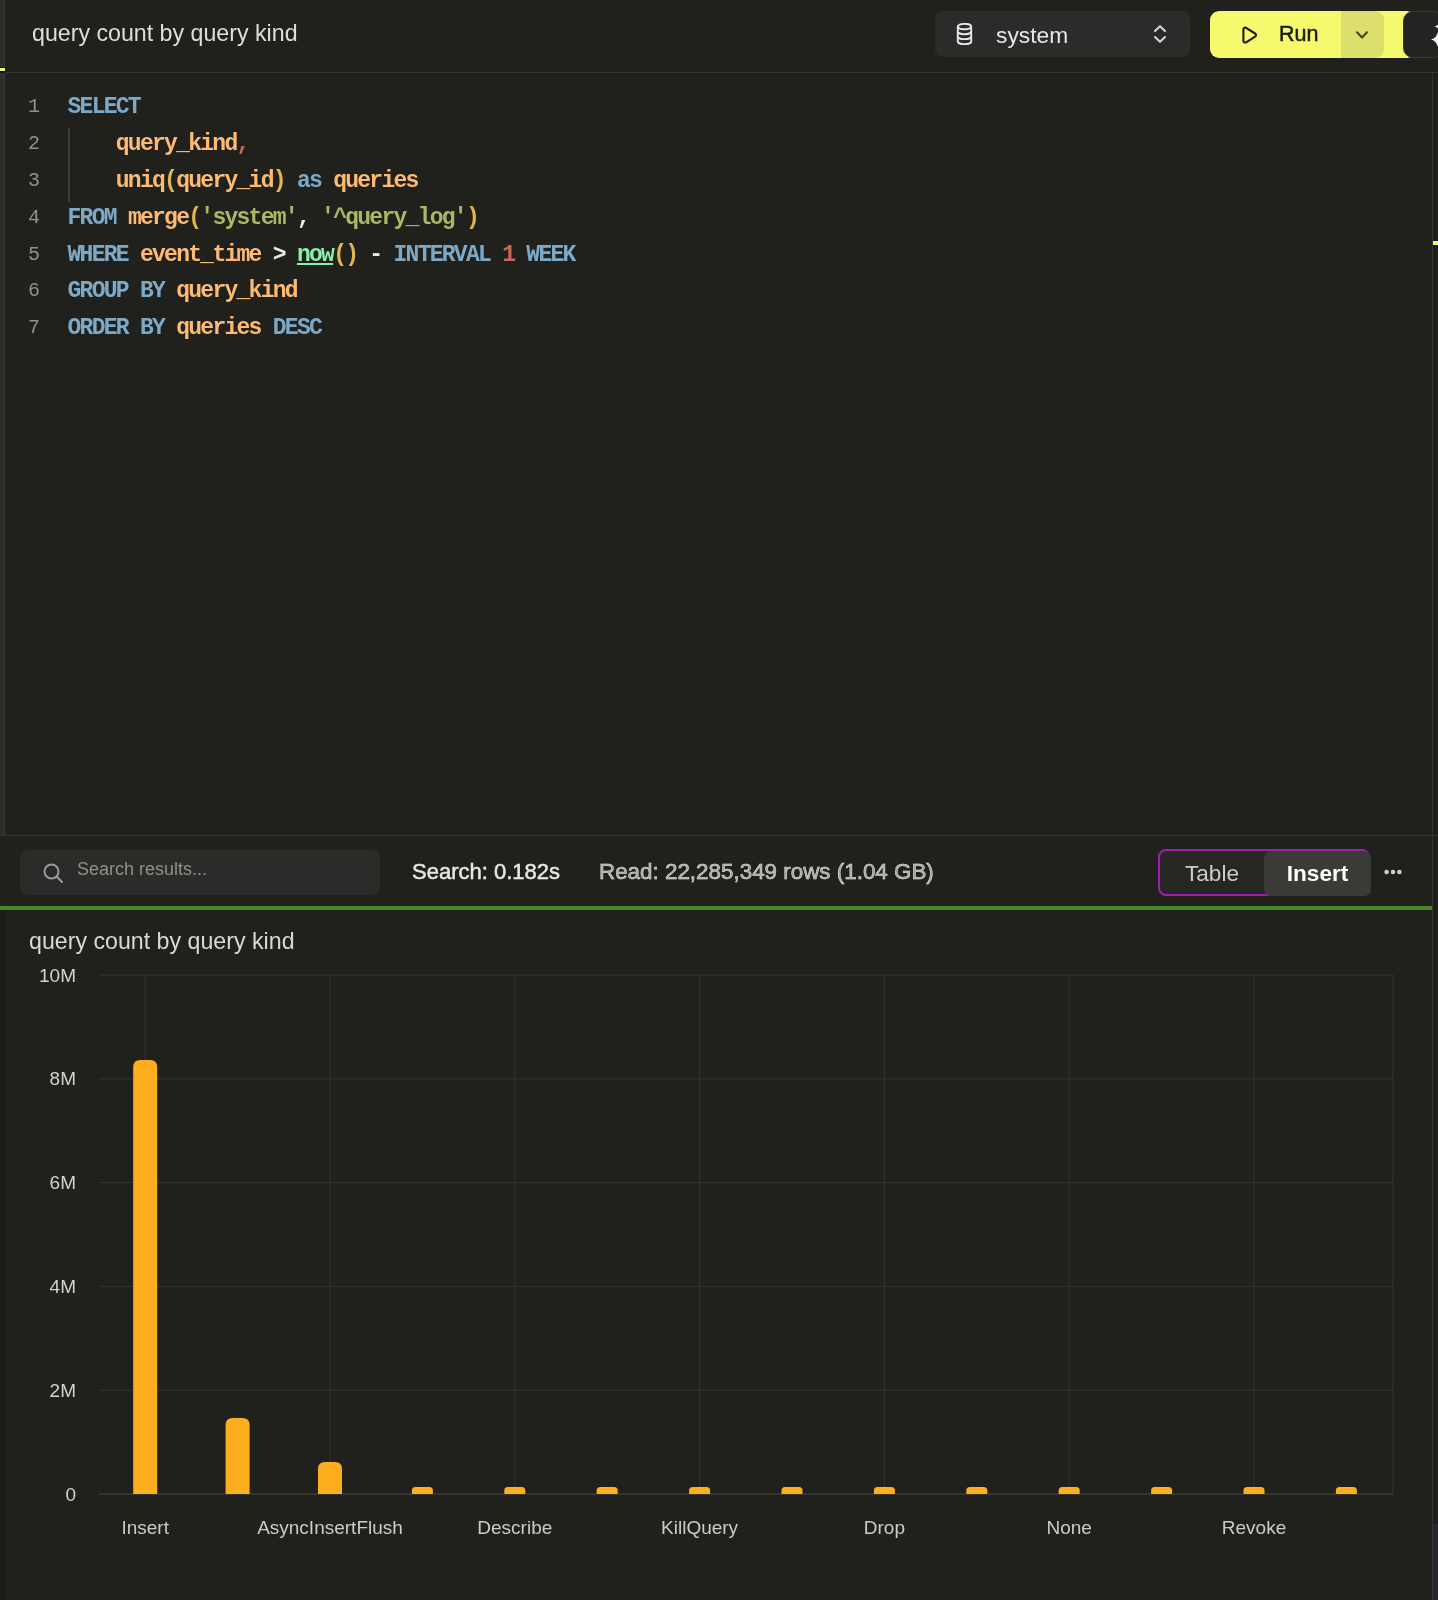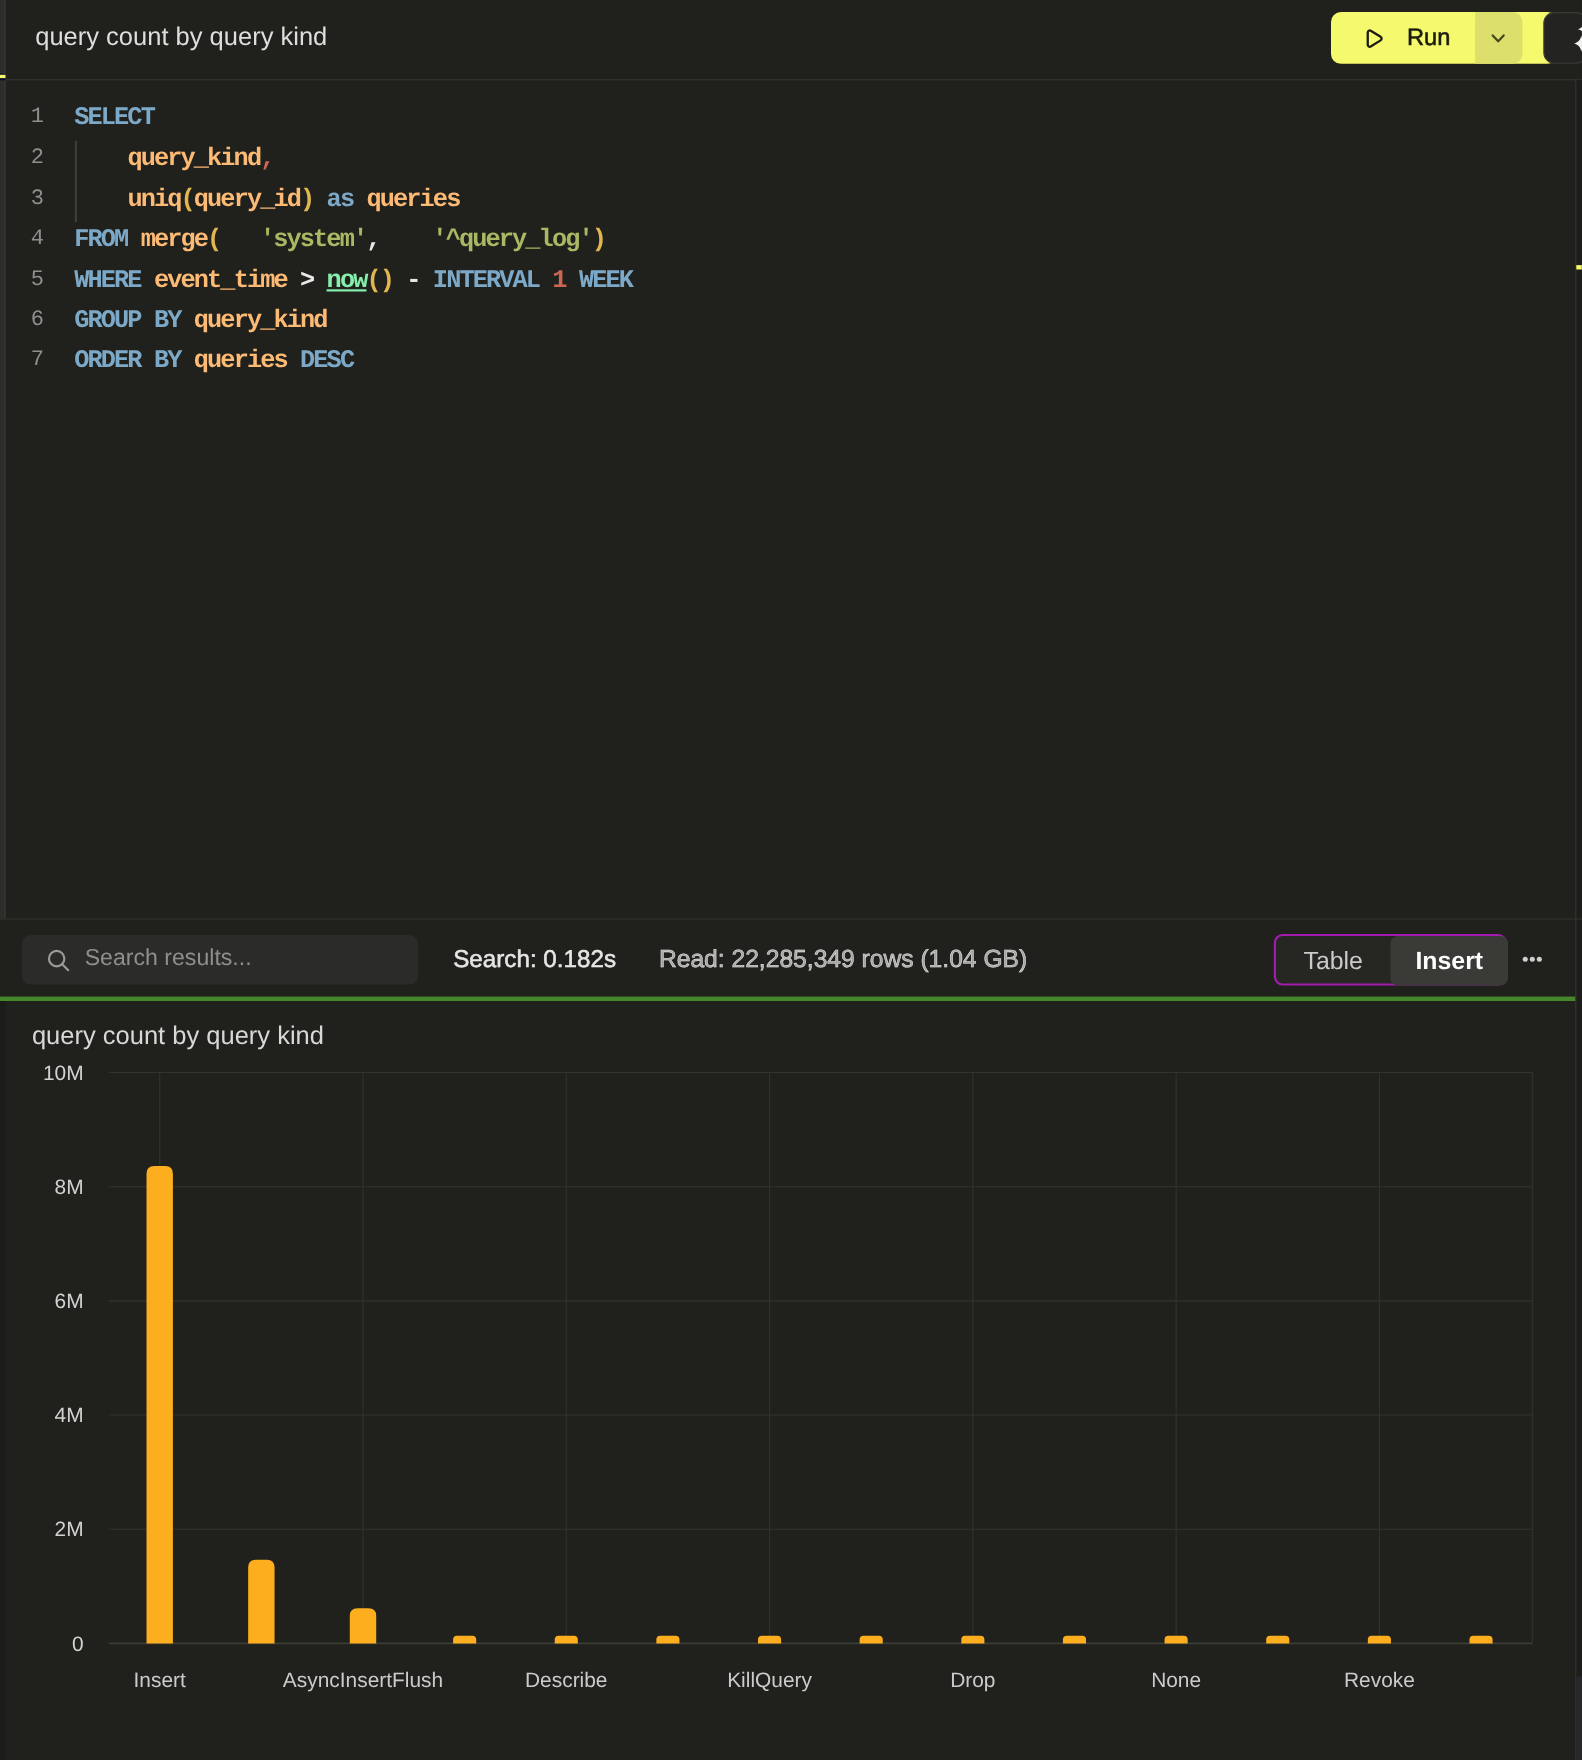--- a/index.html
+++ b/index.html
@@ -32,30 +32,30 @@
   
   #editor { position:absolute; left:5.5px; top:73px; width:1426px; height:762px; }
   #lnums { position:absolute; left:0; top:16.4px; width:34.5px; text-align:right;
     font-family:"Liberation Mono", monospace; font-size:20px; line-height:36.8px; color:#8f8f8d; }
   #code { position:absolute; left:62px; top:16.4px;
     font-family:"Liberation Mono", monospace; font-size:23px; font-weight:700;
     letter-spacing:-1.73px; line-height:36.8px; white-space:pre; color:#e9e9e7; }
   #code .kw { color:#7da9c9; font-weight:700; }
   #code .id { color:#fdba74; }
   #code .pa { color:#e3b54e; }
-  #code .st { color:#a9b863;margin-left:36px; }
+  #code .st { color:#a9b863; }
   #code .nu { color:#cc6652; }
   #code .fn { color:#86efac;text-decoration:underline; }
   #indent { position:absolute; left:62.5px; top:55px; width:1.5px; height:74px; background:#3c3d38; }
   
   #resbar { position:absolute; left:0; top:835px; width:1438px; height:69px;
     border-top:1px solid #32332d; }
   #searchbox { position:absolute; left:20px; top:14px; width:360px; height:45px;
     background:#2b2c29; border-radius:8px; }
-  #searchtxt { position:absolute; left:77px; top:23px; font-size:21px; color:#8f8f8b;text-align:right; }
+  #searchtxt { position:absolute; left:77px; top:23px; font-size:18px; color:#8f8f8b;text-align:right; }
   #elapsed { position:absolute; left:412px; top:22.5px; font-size:22px; color:#e6e6e4; font-weight:400; -webkit-text-stroke:0.5px #e6e6e4; }
   #readtxt { position:absolute; left:599px; top:22.5px; font-size:22.4px; color:#a3a3a3; font-weight:400; -webkit-text-stroke:0.5px #e6e6e4; }
   #seg { position:absolute; left:1158px; top:13px; width:212px; height:47px;
     background:#262723; border:2px solid #a21caf; border-radius:8px; }
   #segchart { position:absolute; left:104px; top:0px; width:107px; height:45px;
     background:#3a3b37; border-radius:7px; }
   #seg .t1 { position:absolute; left:0; top:10px; width:104px; text-align:center; font-size:22.6px; color:#cbcbc9; }
   #seg .t2 { position:absolute; left:104px; top:10px; width:107px; text-align:center; font-size:22.6px; font-weight:700; color:#fdfdfd; }
   
   #greenline { position:absolute; left:0; top:906px; width:1432px; height:3.5px; background:#47872c; }
@@ -63,20 +63,37 @@
   #charttitle { position:absolute; left:29px; top:928px; font-size:23.2px; color:#d8d8d6; }
   #chartsvg { position:absolute; left:0; top:908px; }
 </style>
 </head>
 <body>
 <div id="railL1"></div>
 <div id="railL2"></div>
 
 <div id="topbar">
   <div id="title">query count by query kind</div>
+  <div id="dbsel">
+    <svg class="abs" style="left:21px; top:12px;" width="17" height="22" viewBox="0 0 17 22">
+      <g fill="none" stroke="#e8e8e6" stroke-width="1.9">
+        <ellipse cx="8.5" cy="3.6" rx="6.7" ry="2.7"></ellipse>
+        <path d="M1.8 3.6 V18.4 C1.8 19.9 4.8 21.1 8.5 21.1 C12.2 21.1 15.2 19.9 15.2 18.4 V3.6"></path>
+        <path d="M1.8 8.5 C1.8 10 4.8 11.2 8.5 11.2 C12.2 11.2 15.2 10 15.2 8.5"></path>
+        <path d="M1.8 13.4 C1.8 14.9 4.8 16.1 8.5 16.1 C12.2 16.1 15.2 14.9 15.2 13.4"></path>
+      </g>
+    </svg>
+    <div class="txt">system</div>
+    <svg class="abs" style="left:214px; top:12px;" width="22" height="22" viewBox="0 0 22 22">
+      <g fill="none" stroke="#d8d8d6" stroke-width="2" stroke-linecap="round" stroke-linejoin="round">
+        <path d="M6 8 L11 3.2 L16 8"></path>
+        <path d="M6 14 L11 18.8 L16 14"></path>
+      </g>
+    </svg>
+  </div>
   <div id="runbtn">
       <div id="runsplit"></div>
     <svg class="abs" style="left:29px; top:14px;" width="20" height="20" viewBox="0 0 20 20">
       <path d="M4.4 4.5 C4.4 3.1 5.9 2.2 7.1 2.9 L16.1 8.5 C17.3 9.2 17.3 11 16.1 11.7 L7.1 17.3 C5.9 18 4.4 17.1 4.4 15.7 Z" fill="none" stroke="#1b1c0e" stroke-width="2.1"></path>
     </svg>
     <div id="runtxt">Run</div>
     <svg class="abs" style="left:145px; top:17px;" width="14" height="14" viewBox="0 0 14 14">
       <path d="M2 4.2 L7 9.5 L12 4.2" fill="none" stroke="#45461e" stroke-width="2" stroke-linecap="round" stroke-linejoin="round"></path>
     </svg>
   </div>

